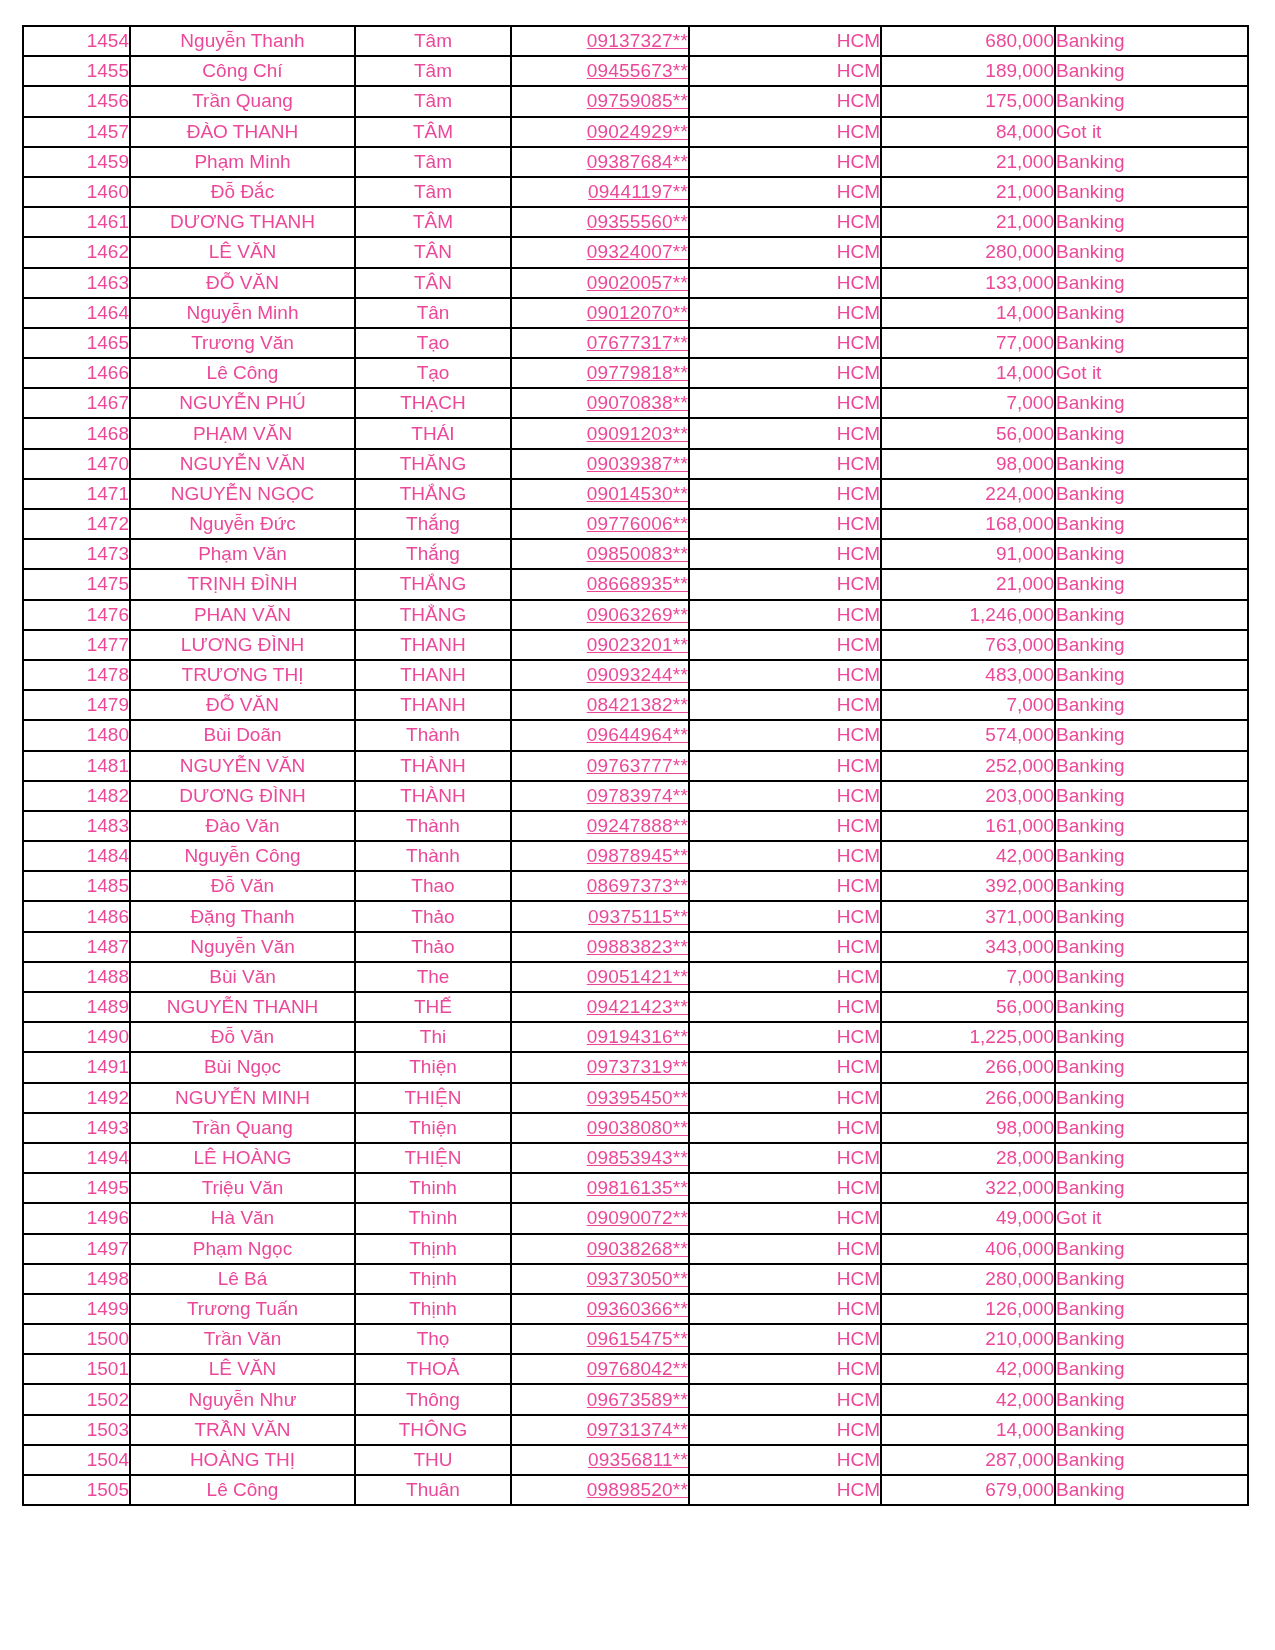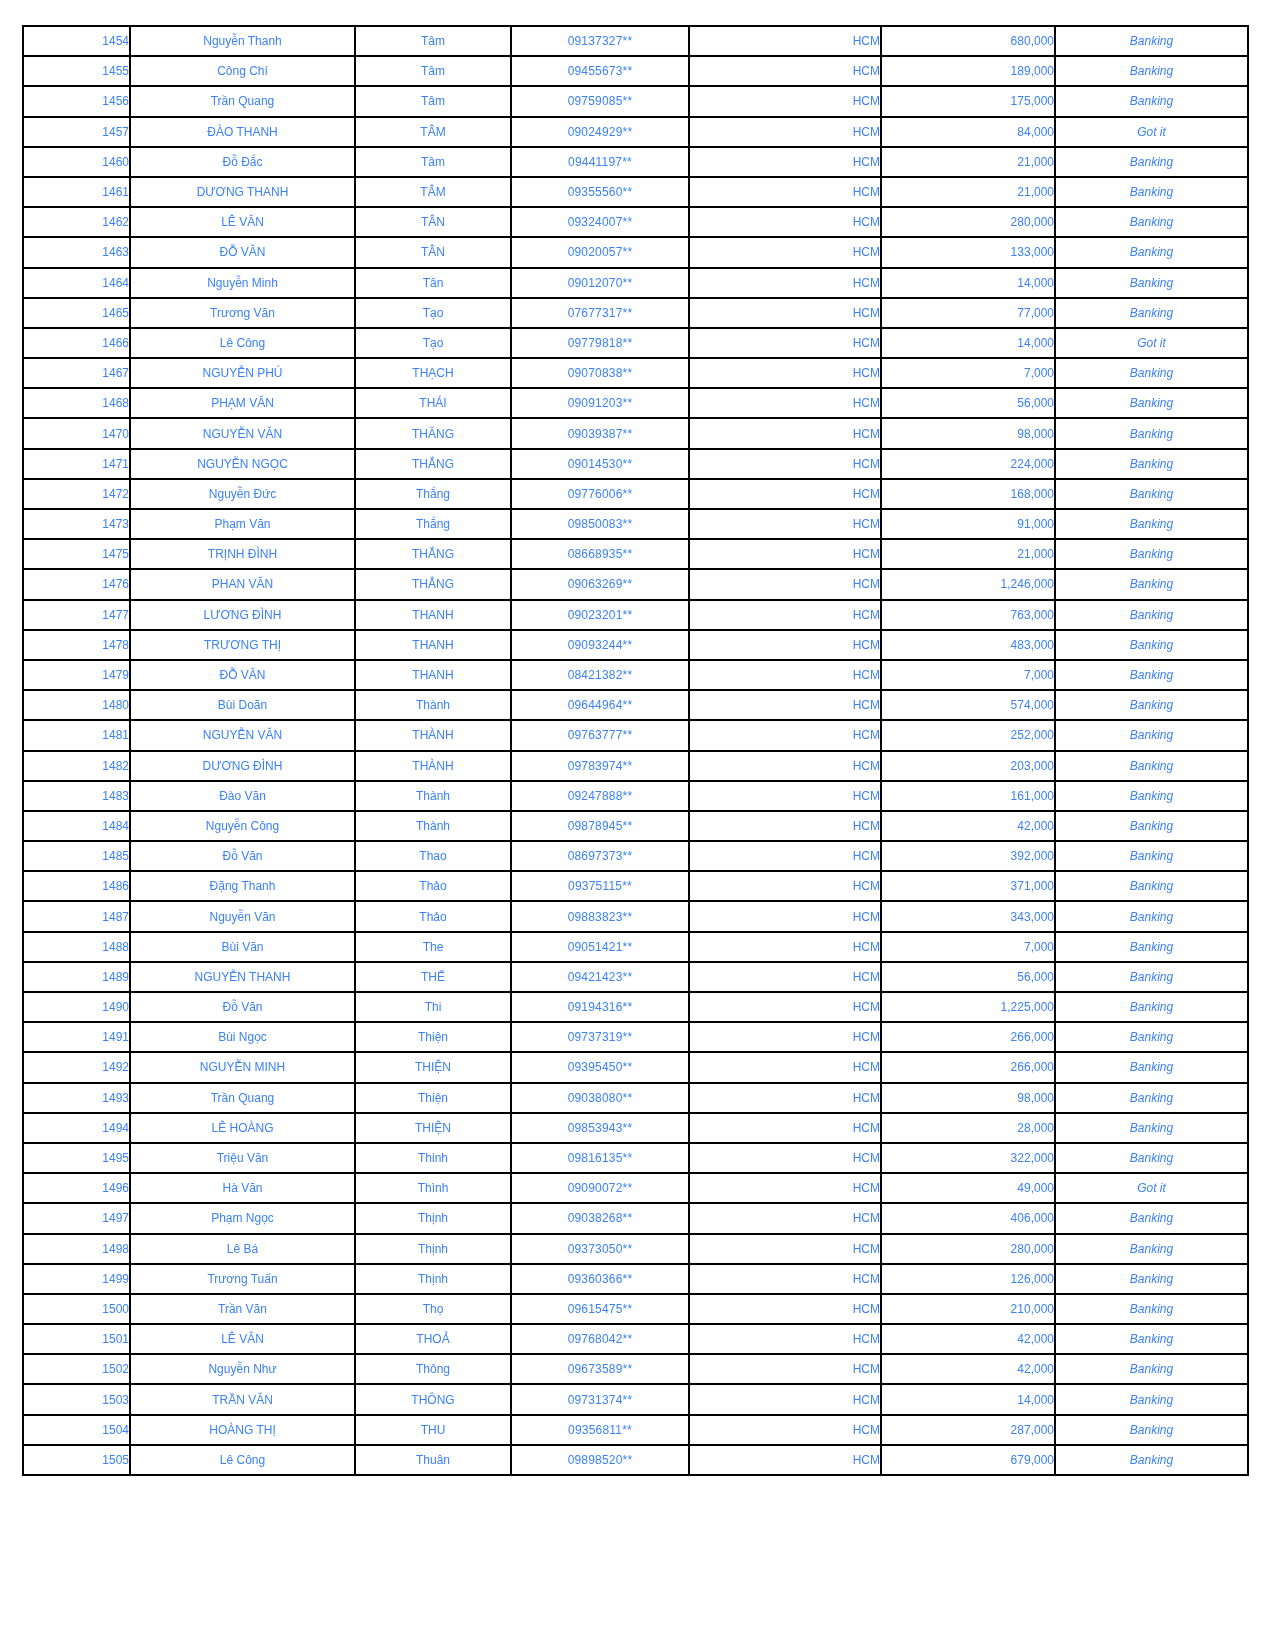--- a/index.html
+++ b/index.html
@@ -16,39 +16,39 @@
   }
   .sheet {
     position: absolute;
     left: 22px;
     top: 25px;
   }
   table.records {
     border-collapse: collapse;
     table-layout: fixed;
     width: 1225px;
-    font-size: 12px;
-    color: #3b82f6;
+    font-size: 19px;
+    color: #ec4899;
   }
   table.records td {
     border: 2px solid #000000;
     height: 28.2px;
     padding: 0;
     overflow: hidden;
     white-space: nowrap;
     vertical-align: middle;
     background: #ffffff;
   }
   td.c0 { text-align: right;  padding-right: 4px; }
   td.c1 { text-align: center; margin-top: 23px; }
   td.c2 { text-align: center; margin-left: 24px; }
-  td.c3 { text-align: center; letter-spacing: 0.2px; }
+  td.c3 { text-align: right; letter-spacing: 0.2px; text-decoration: underline; }
   td.c4 { text-align: right; }
   td.c5 { text-align: right;  padding-right: 12px; }
-  td.c6 { text-align: center; font-style: italic; }
+  td.c6 { text-align: left; }
 </style>
 </head>
 <body>
 
 <div class="sheet">
   <table class="records">
     <colgroup>
       <col style="width:107px">
       <col style="width:225px">
       <col style="width:156px">
@@ -88,20 +88,29 @@
         <tr>
           <td class="c0">1457</td>
           <td class="c1">ĐÀO THANH</td>
           <td class="c2">TÂM</td>
           <td class="c3">09024929**</td>
           <td class="c4">HCM</td>
           <td class="c5">84,000</td>
           <td class="c6">Got it</td>
         </tr>
         <tr>
+          <td class="c0">1459</td>
+          <td class="c1">Phạm Minh</td>
+          <td class="c2">Tâm</td>
+          <td class="c3">09387684**</td>
+          <td class="c4">HCM</td>
+          <td class="c5">21,000</td>
+          <td class="c6">Banking</td>
+        </tr>
+        <tr>
           <td class="c0">1460</td>
           <td class="c1">Đỗ Đắc</td>
           <td class="c2">Tâm</td>
           <td class="c3">09441197**</td>
           <td class="c4">HCM</td>
           <td class="c5">21,000</td>
           <td class="c6">Banking</td>
         </tr>
         <tr>
           <td class="c0">1461</td>

